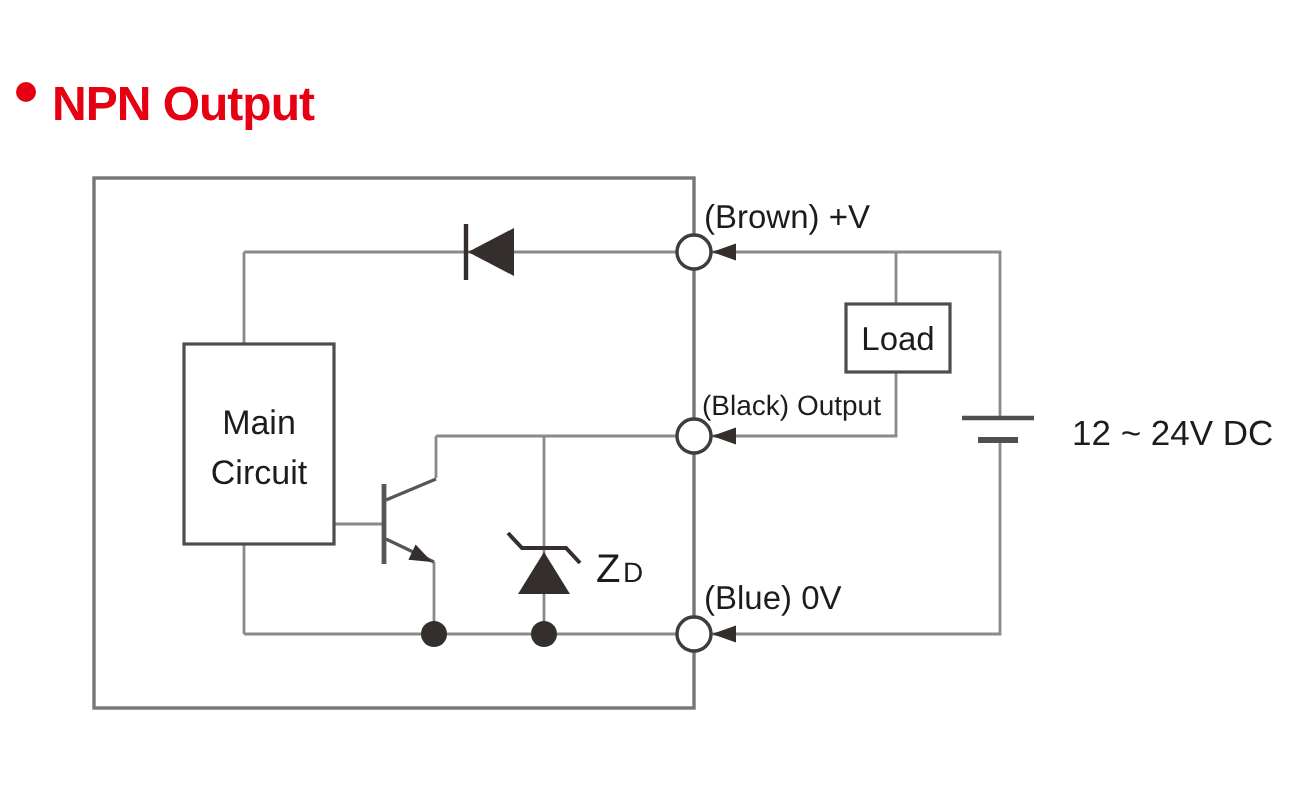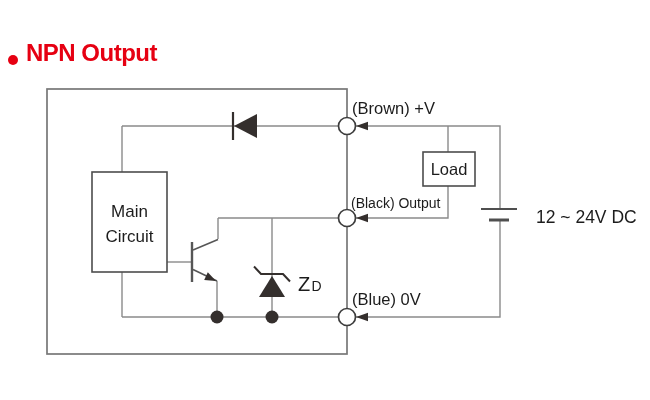--- a/index.html
+++ b/index.html
@@ -1,18 +1,18 @@
 <!DOCTYPE html>
 <html><head>
 <meta charset="utf-8">
 <style>
   html,body{margin:0;padding:0;background:#ffffff;}
   #stage{position:relative;width:650px;height:400px;background:#ffffff;overflow:hidden;
          font-family:"Liberation Sans",sans-serif;}
-  #title-row{position:absolute;left:8px;top:41px;height:24px;display:flex;align-items:flex-end;gap:8px;}
+  #title-row{position:absolute;left:8px;top:41px;height:24px;display:flex;align-items:flex-start;gap:8px;}
   #title-bullet{width:10px;height:10px;border-radius:50%;background:#e60012;flex:0 0 auto;}
   #title-text{color:#e60012;font-size:24px;font-weight:bold;letter-spacing:-0.5px;line-height:1;}
   svg{position:absolute;left:0;top:0;}
   .wire{stroke:#8a8a8a;stroke-width:1.4;fill:none;}
   .encl{stroke:#777777;stroke-width:1.7;fill:none;}
   .cbox{stroke:#4d4d4d;stroke-width:1.6;fill:#ffffff;}
   .sym{stroke:#342f2d;fill:none;}
   .symfill{fill:#342f2d;stroke:none;}
   .trans{stroke:#565656;fill:none;}
   .plate{stroke:#4f4f4f;fill:none;}

